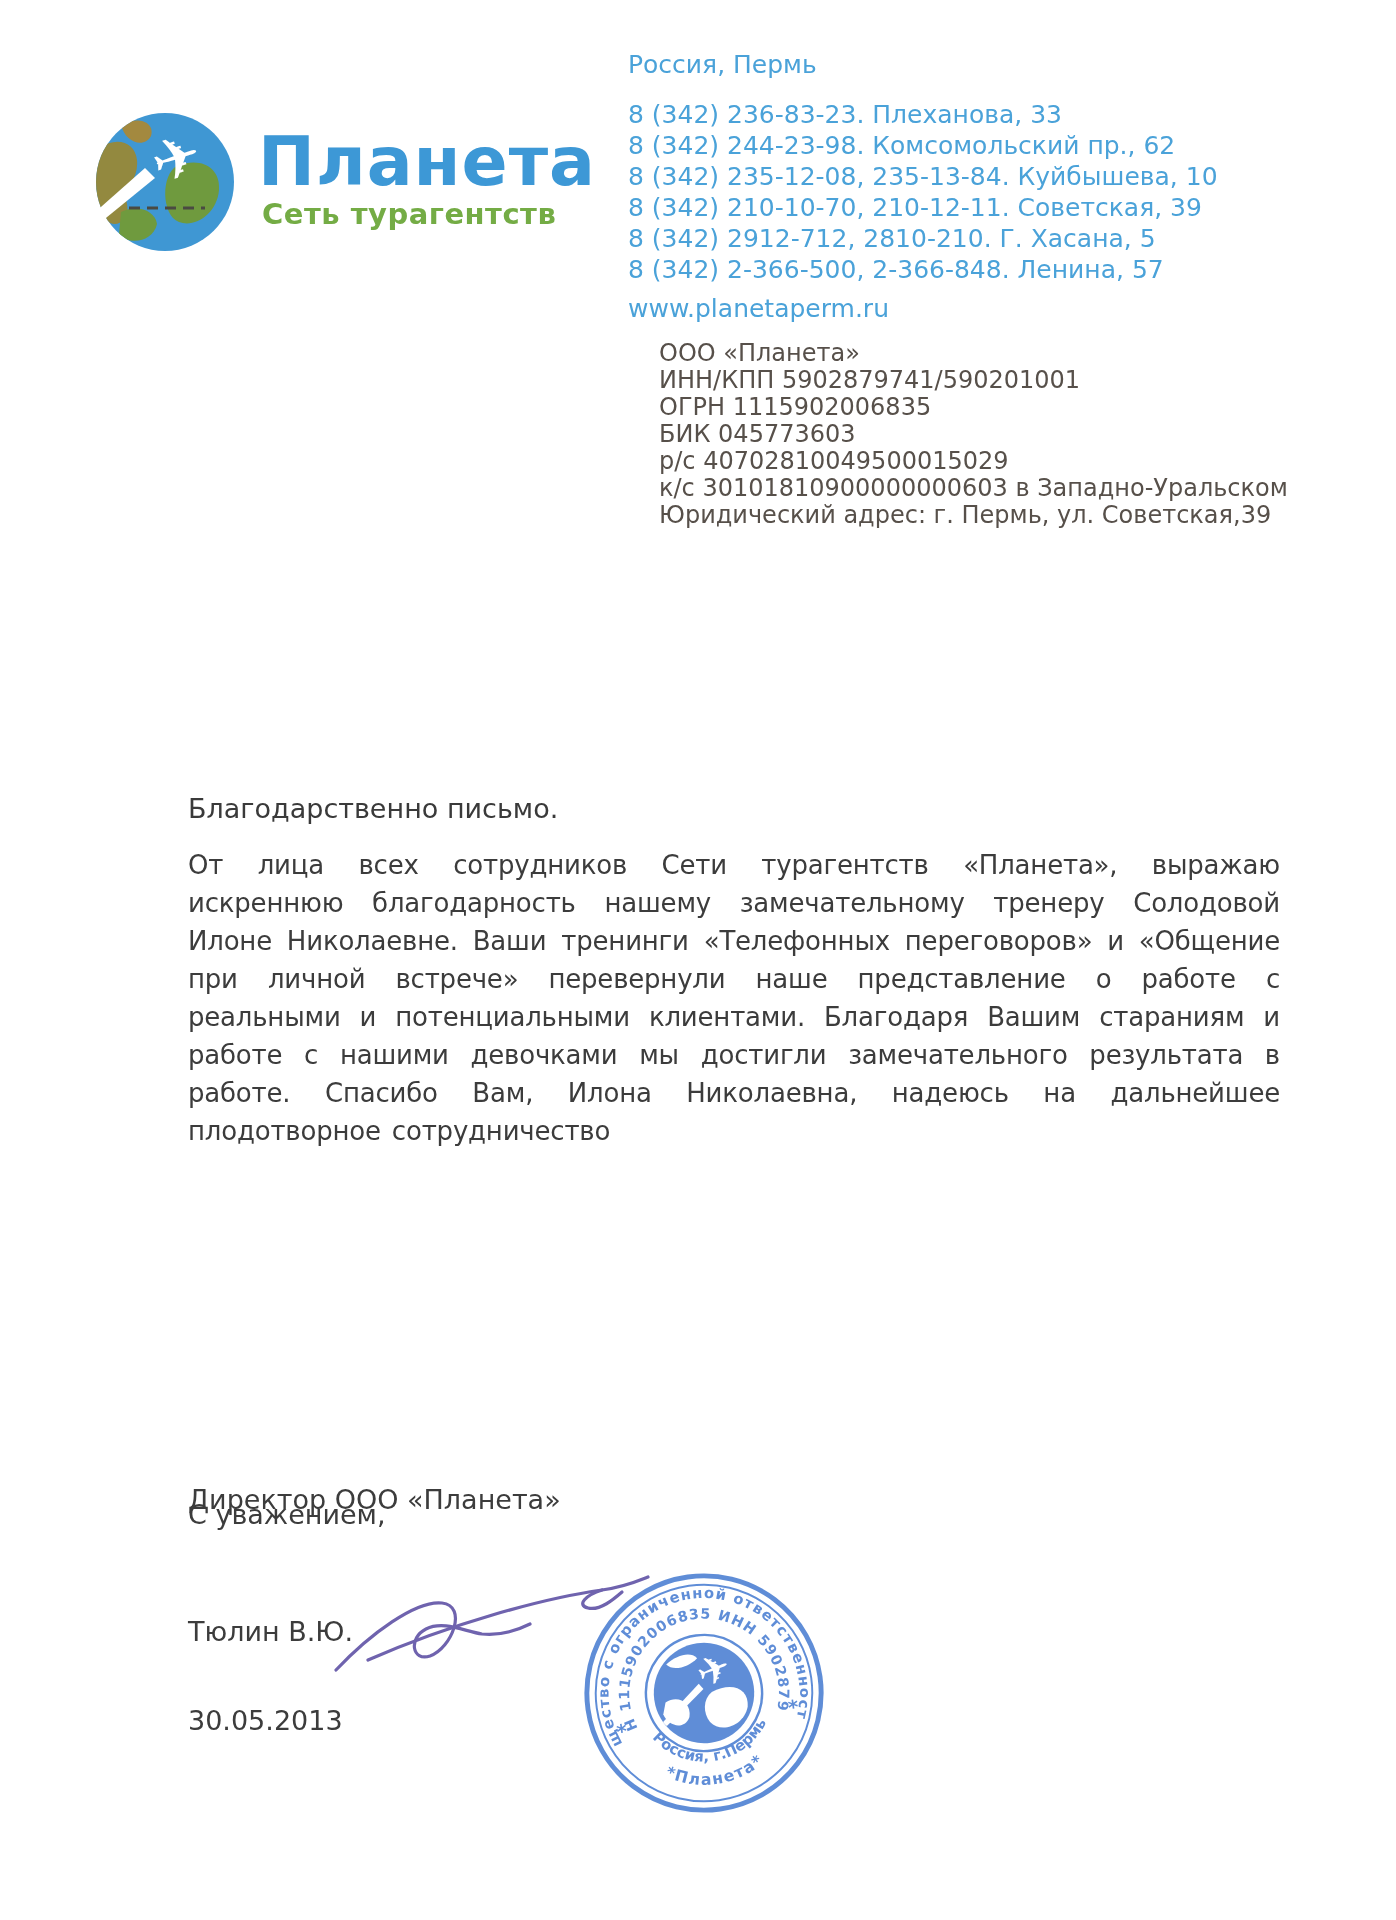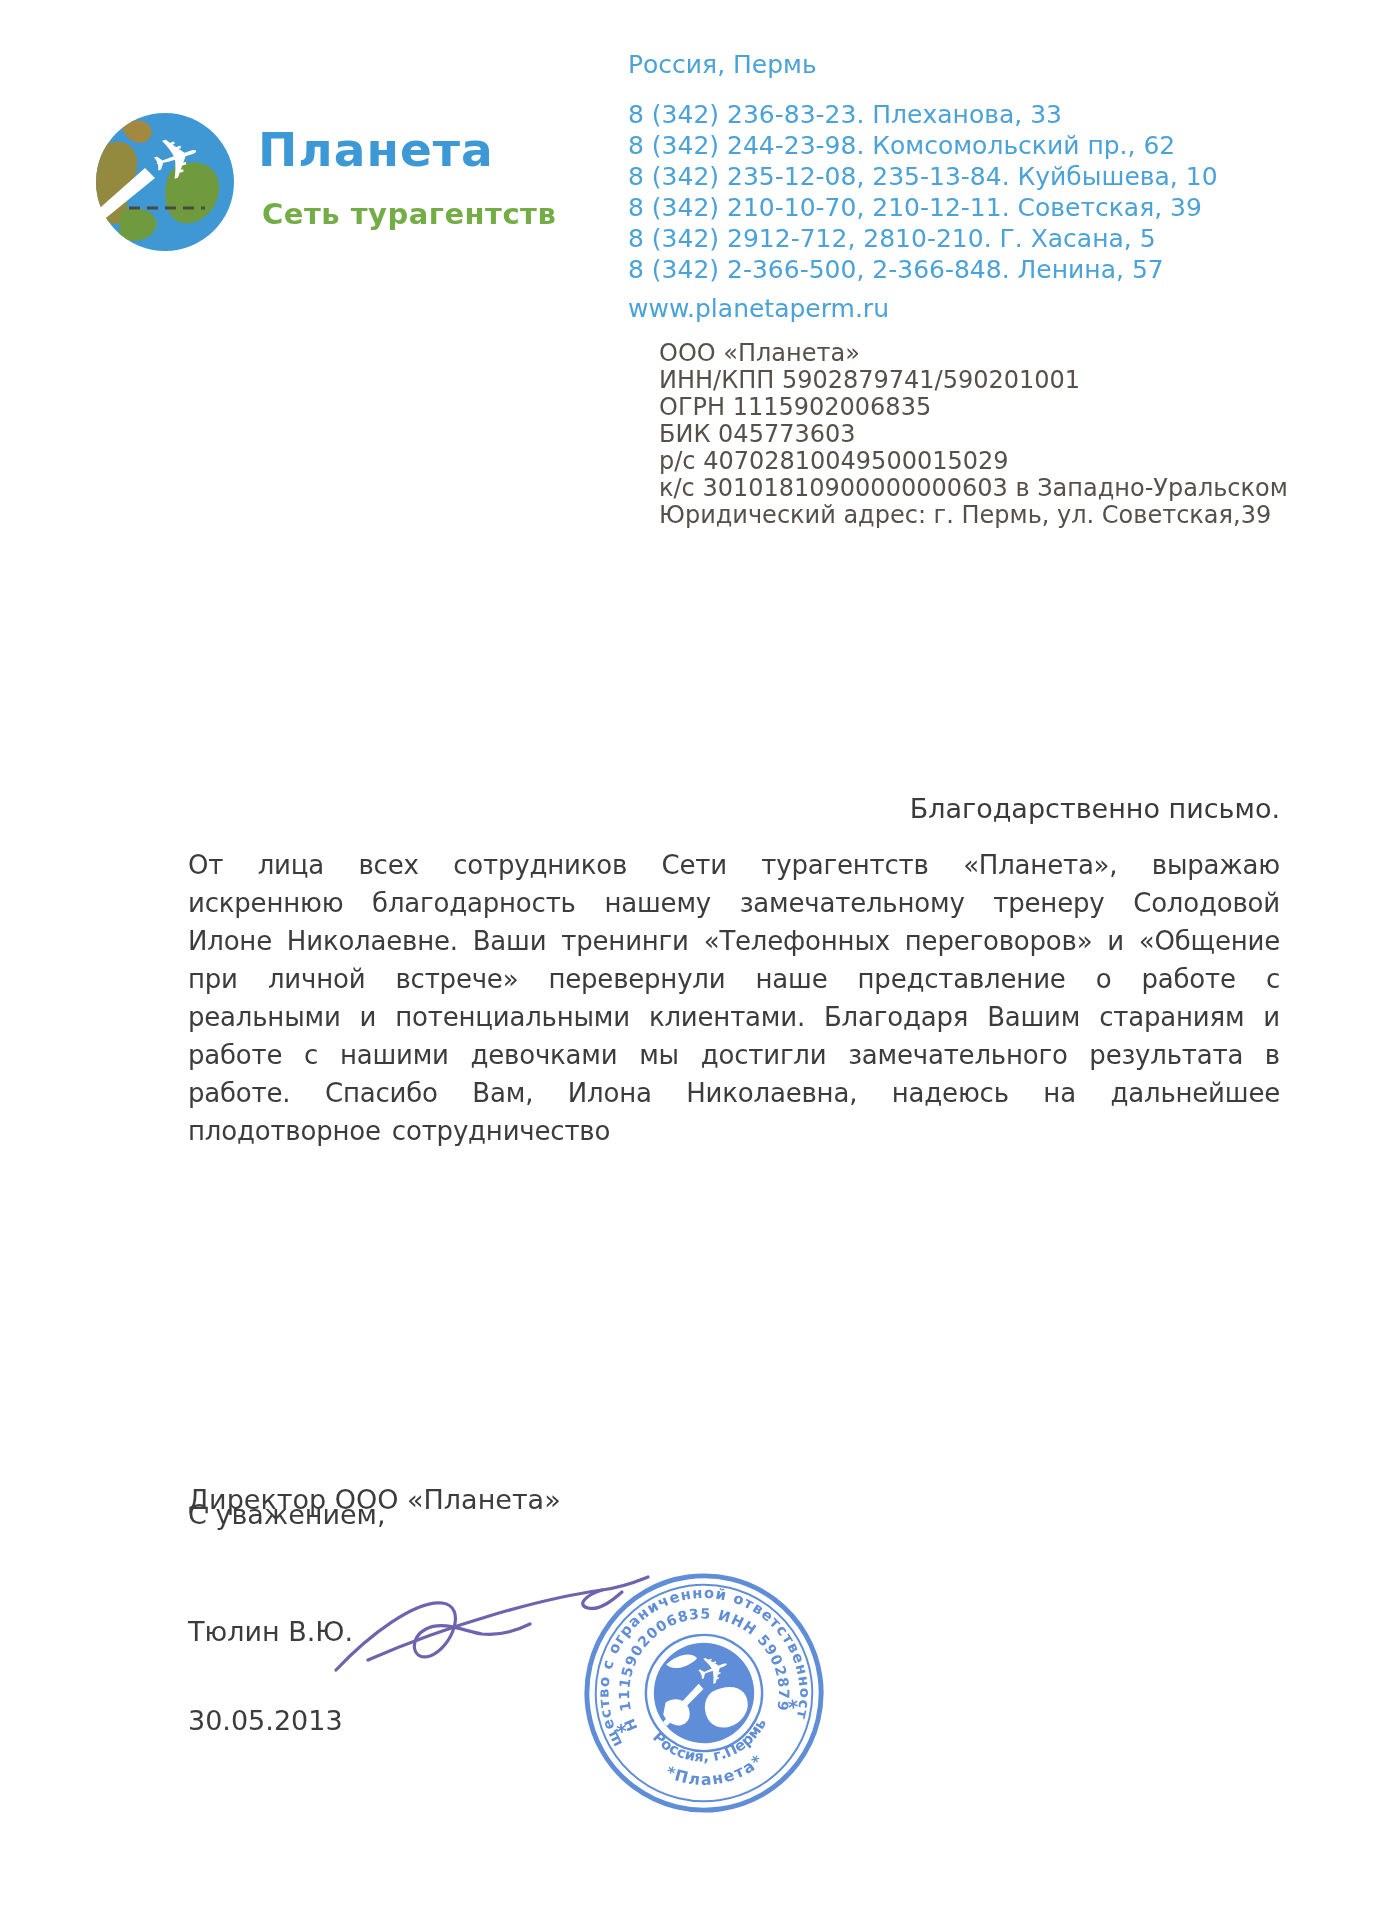--- a/index.html
+++ b/index.html
@@ -3,32 +3,32 @@
 <meta charset="utf-8">
 <style>
   html,body{margin:0;padding:0;background:#e8e8e8;}
   .page{
     position:relative;width:1396px;height:1920px;margin:0 auto;
     background:#ffffff;overflow:hidden;
     font-family:"DejaVu Sans","Liberation Sans",sans-serif;
   }
   .abs{position:absolute;}
   
-  .brand-title{left:258px;top:122px;font-size:47px;font-weight:bold;color:#3d98d6;letter-spacing:1px;text-align:right;}
+  .brand-title{left:258px;top:122px;font-size:68px;font-weight:bold;color:#3d98d6;letter-spacing:1px;text-align:right;}
   .brand-subtitle{left:262px;top:197px;font-size:29px;font-weight:bold;color:#74ac45;letter-spacing:.5px;}
   
   .contact{left:628px;top:50px;color:#4aa2d9;font-size:25px;}
   .contact .city{margin-bottom:20px;}
   .contact .line{line-height:31px;}
   .contact .site{margin-top:8px;}
   
   .company{left:628px;top:340px;color:#57504a;font-size:24px;}
   .company .line{line-height:27px;margin-left:31px;}
   
-  .letter-title{left:188px;top:793px;width:1092px;text-align:right;font-size:27px;color:#3a3a3a;}
+  .letter-title{left:188px;top:793px;width:1092px;text-align:left;font-size:27px;color:#3a3a3a;}
   .letter-body{
     left:188px;top:846px;width:1092px;font-size:26px;line-height:38px;
     color:#3c3c3c;text-align:justify;letter-spacing:-.2px;word-spacing:3px;
   }
   
   .closing{left:188px;font-size:27px;color:#3c3c3c;}
   .closing-1{top:1499px;text-align:center;}
   .closing-2{top:1484px;}
   .closing-3{top:1616px;}
   .closing-4{top:1673px;margin-top:32px;}

